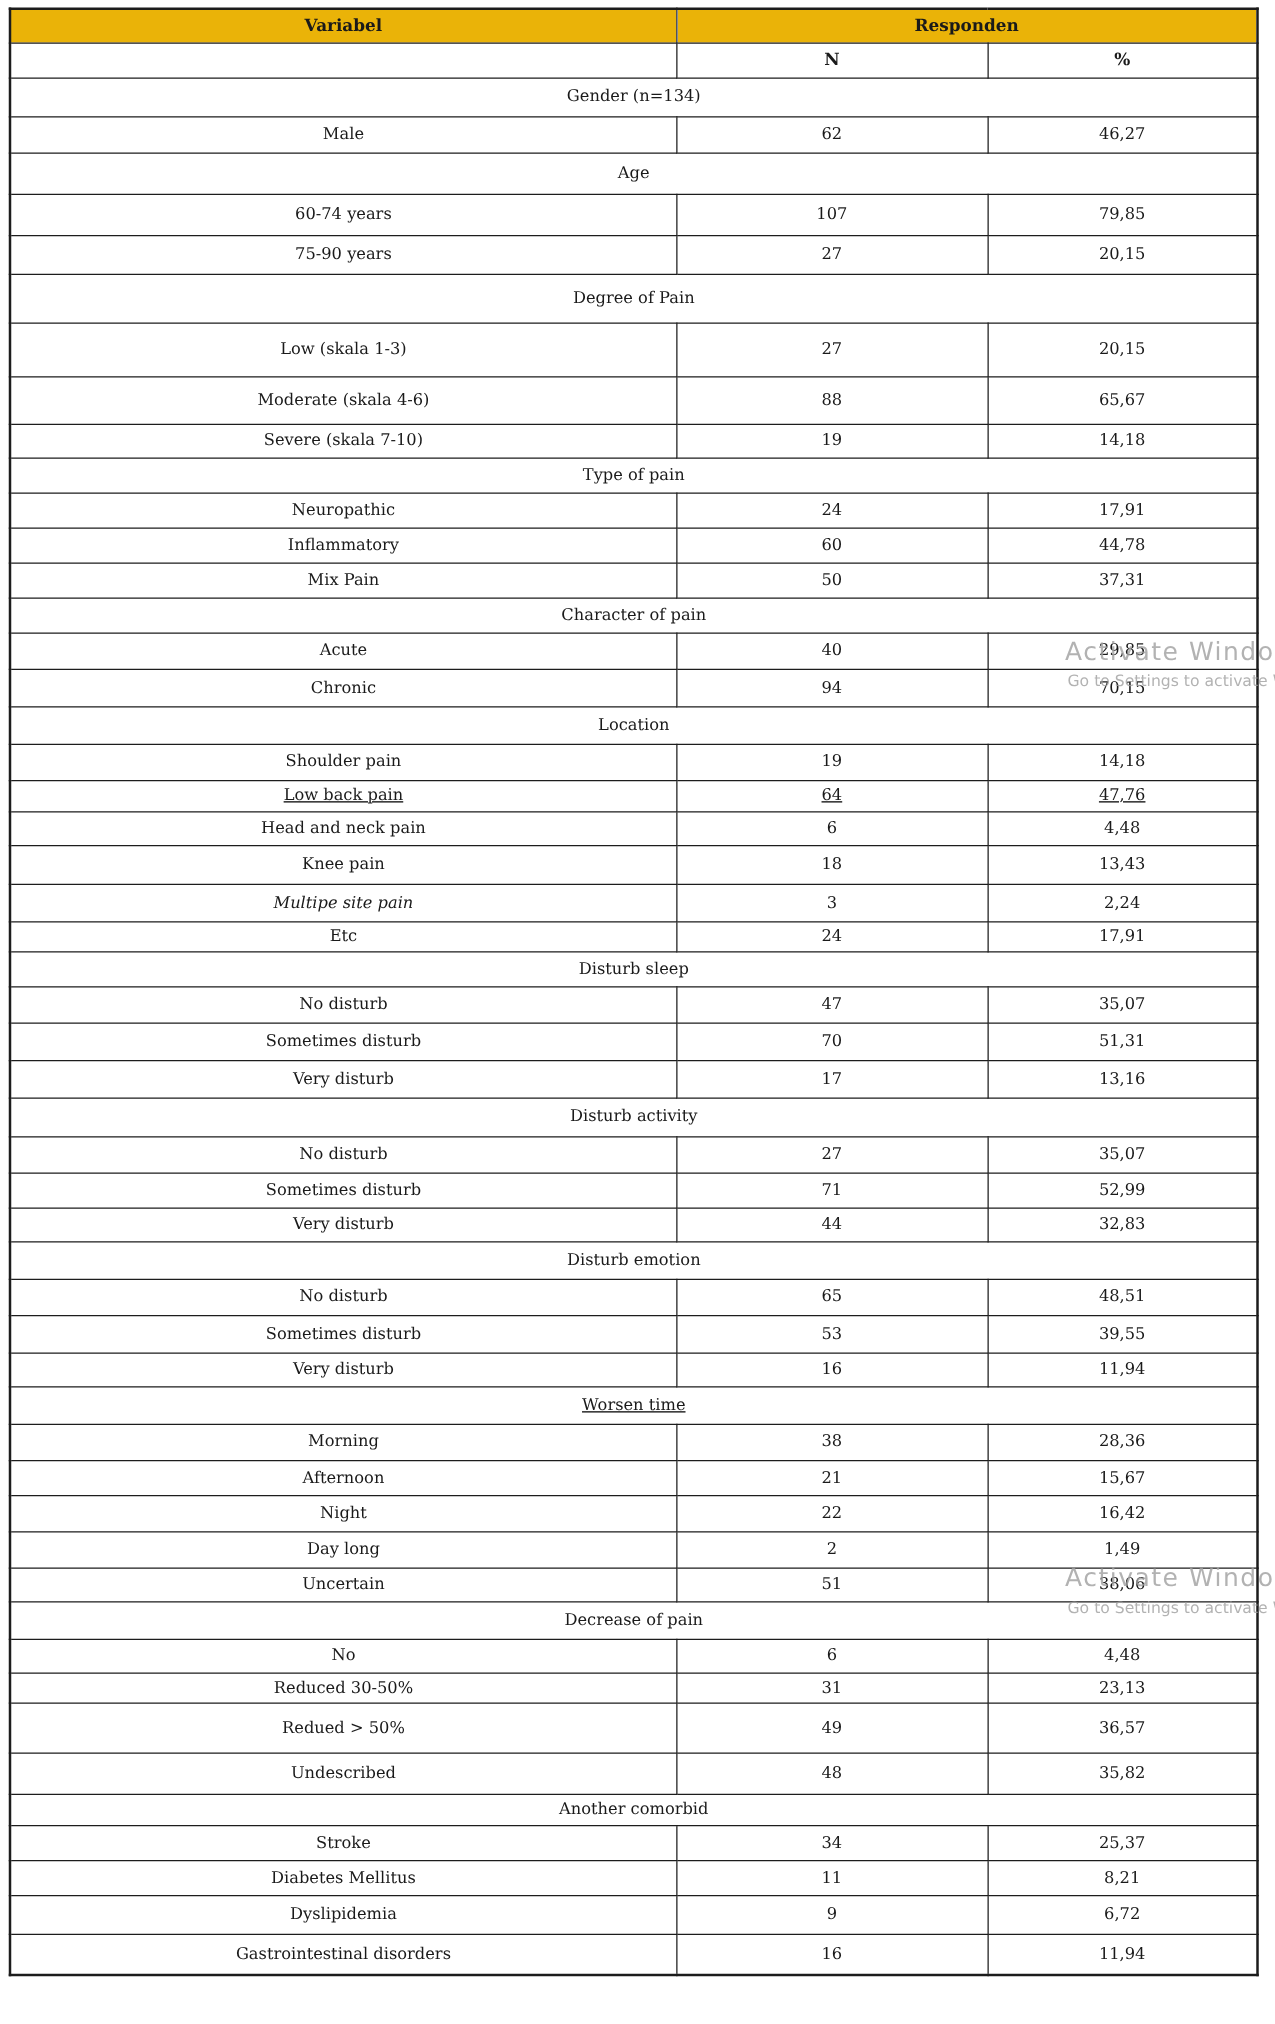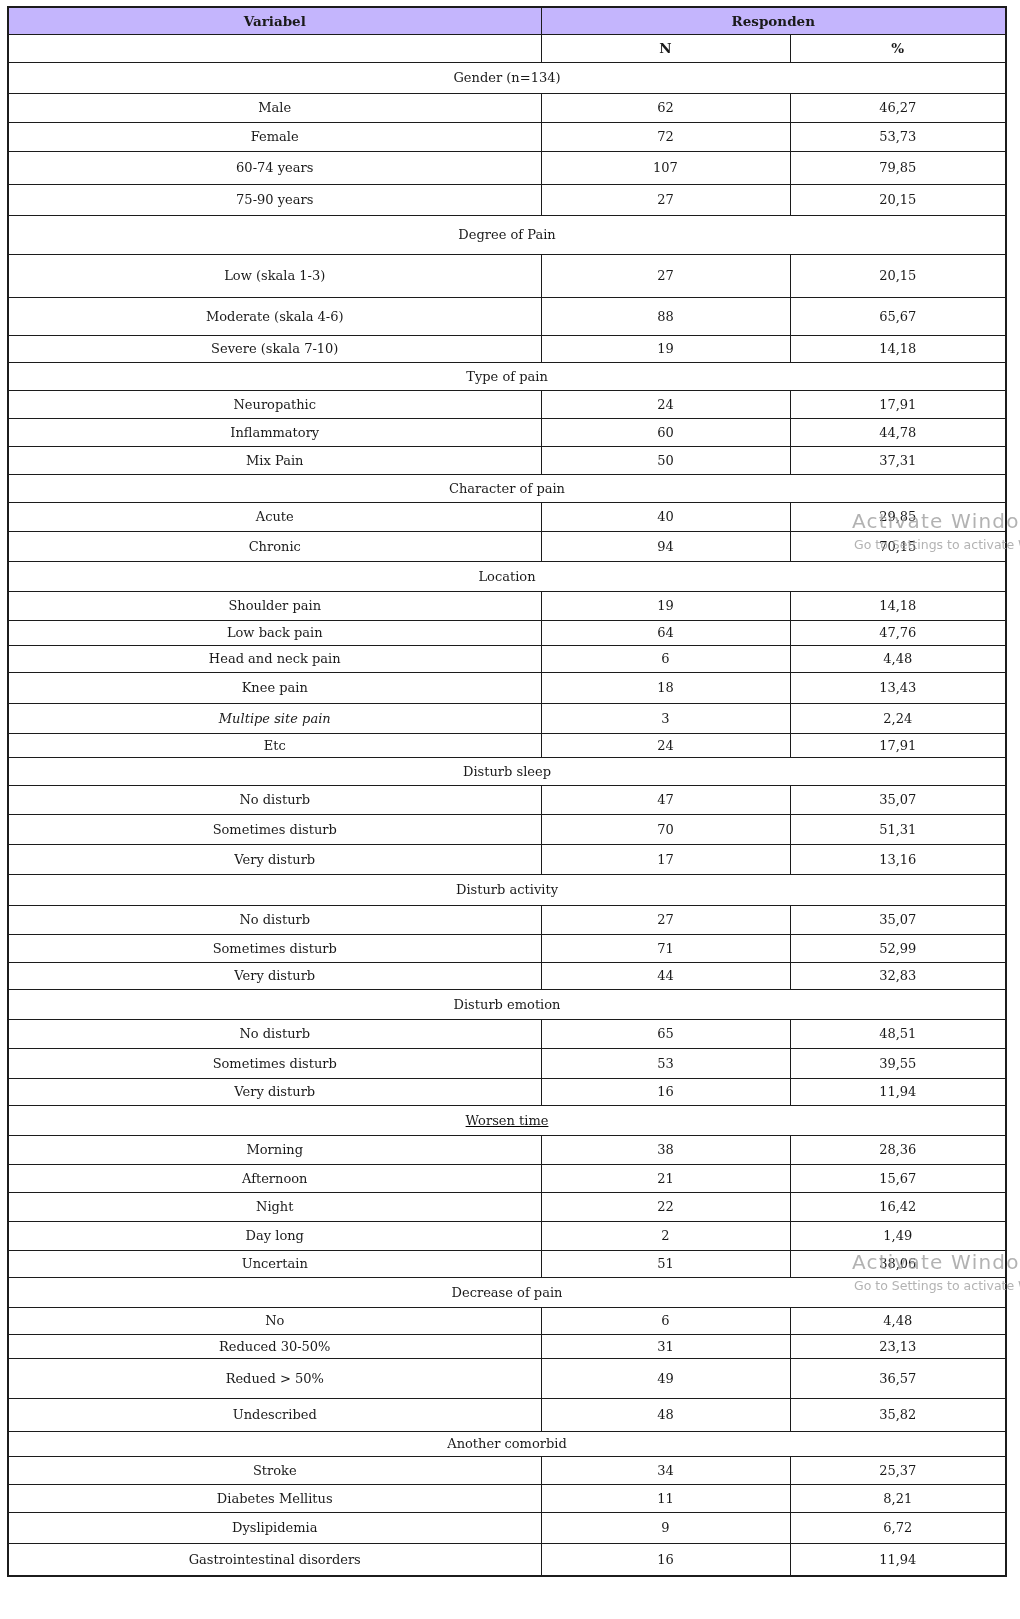--- a/index.html
+++ b/index.html
@@ -21,21 +21,21 @@
     border:1.5px solid #1c1c1c;
     text-align:center;
     vertical-align:middle;
     font-size:13px;
     color:#1a1a1a;
     padding:0 4px;
     font-weight:normal;
     overflow:hidden;
   }
   .resp-table thead tr.head-main th{
-    background:#c4b5fd;
+    background:#eab308;
     font-weight:bold;
     font-size:13.5px;
   }
   .resp-table thead tr.head-sub th{
     font-weight:bold;
     font-size:13.5px;
     background:#ffffff;
   }
   .resp-table td.section-cell{font-size:13px;}
   .resp-table td.italic{font-style:italic;}
@@ -77,24 +77,22 @@
   </thead>
   <tbody>
       <tr style="height: 31px;">
         <td colspan="3" class="section-cell">Gender (n=134)</td>
       </tr>
       <tr style="height: 29px;">
         <td>Male</td>
         <td>62</td>
         <td>46,27</td>
       </tr>
-      <tr style="height: 29px;">
-        <td>Female</td>
-        <td>72</td>
-        <td>53,73</td>
+      <tr style="height: 33px;">
+        <td colspan="3" class="section-cell">Age</td>
       </tr>
       <tr style="height: 33px;">
         <td>60-74 years</td>
         <td>107</td>
         <td>79,85</td>
       </tr>
       <tr style="height: 31px;">
         <td>75-90 years</td>
         <td>27</td>
         <td>20,15</td>
@@ -149,21 +147,21 @@
         <td>70,15</td>
       </tr>
       <tr style="height: 30px;">
         <td colspan="3" class="section-cell">Location</td>
       </tr>
       <tr style="height: 29px;">
         <td>Shoulder pain</td>
         <td>19</td>
         <td>14,18</td>
       </tr>
-      <tr style="height: 25px;">
+      <tr style="height: 25px; text-decoration: underline;">
         <td>Low back pain</td>
         <td>64</td>
         <td>47,76</td>
       </tr>
       <tr style="height: 27px;">
         <td>Head and neck pain</td>
         <td>6</td>
         <td>4,48</td>
       </tr>
       <tr style="height: 31px;">

